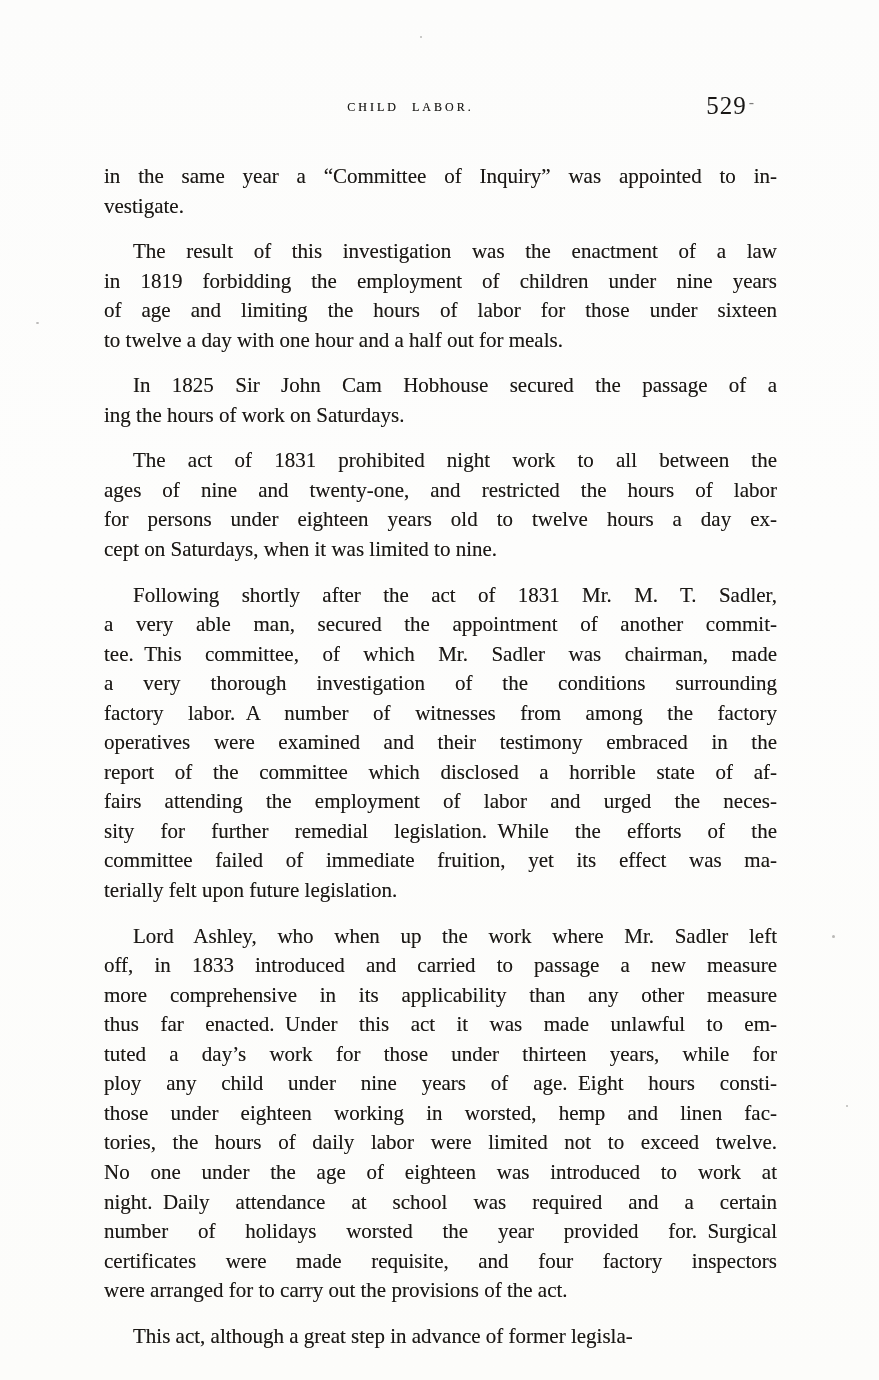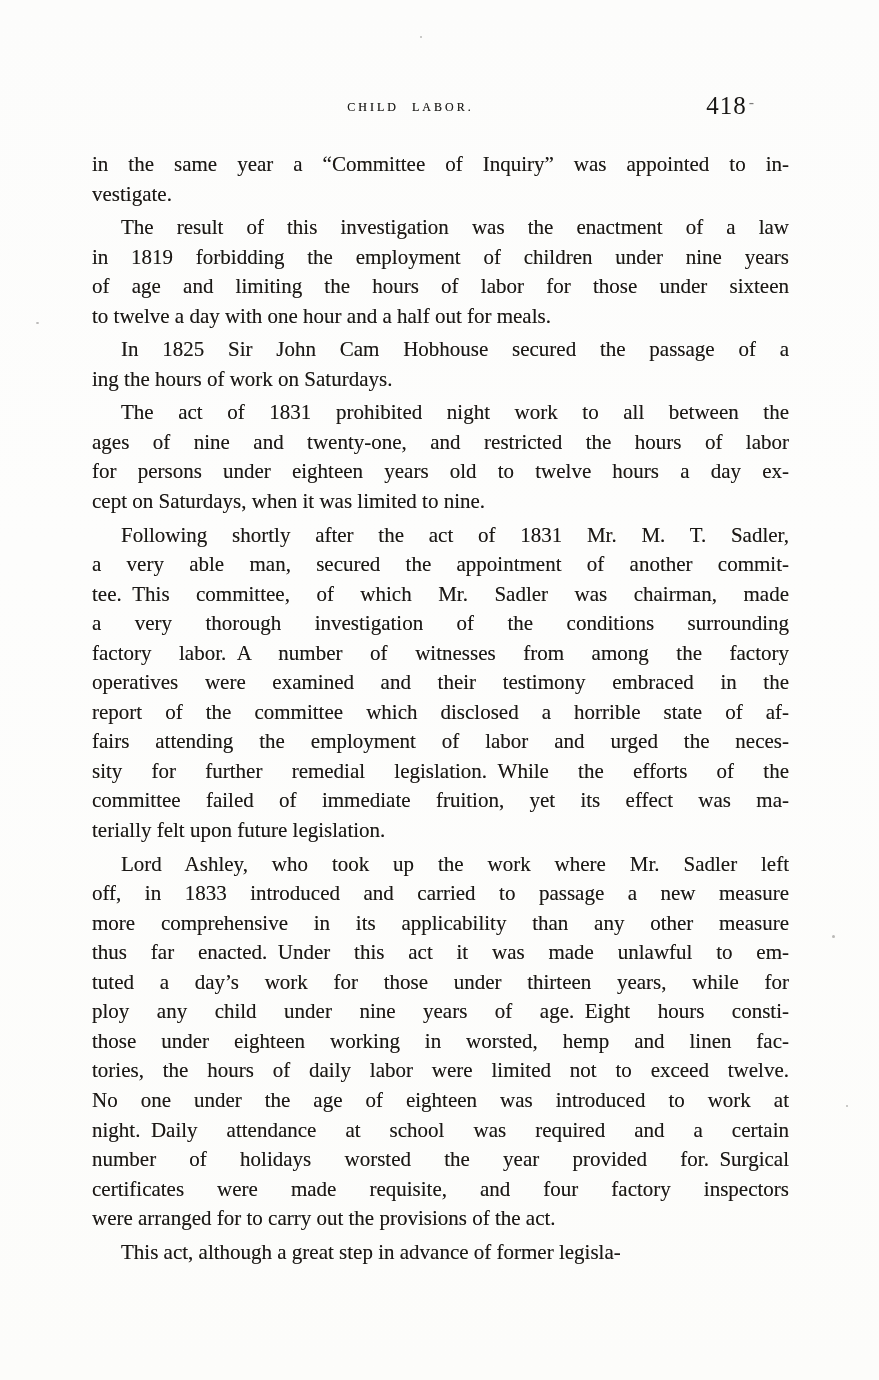--- a/index.html
+++ b/index.html
@@ -57,21 +57,21 @@
   }
 
   
   .text-block {
     position: absolute;
     top: 146px;
     left: 88px;
     width: 705px;
   }
   .para {
-    margin: 4px;
+    margin: 16px;
     padding: 0;
     font-family: Liberation Serif, serif;
   }
   .line {
     display: block;
     font-size: 21px;
     line-height: 29.55px;
     height: 29.55px;
     text-align: justify;
     text-align-last: justify;
@@ -99,21 +99,21 @@
   .speck.s4 { width: 2px; height: 2px; left: 420px; top: 36px;   }
 </style>
 </head>
 <body>
 
 <div class="page">
 
   <header class="running-head">
     <div class="head-title">CHILD LABOR.</div>
     <div class="page-number">
-      <span>418</span><span class="dash">-</span>
+      <span>529</span><span class="dash">-</span>
     </div>
   </header>
 
   <main class="text-block" id="text-block">
       <p class="para">
         <span class="line">in the same year a “Committee of Inquiry” was appointed to in-</span>
         <span class="line last">vestigate.</span>
       </p>
       <p class="para">
         <span class="line indent">The result of this investigation was the enactment of a law</span>
@@ -138,21 +138,21 @@
         <span class="line">a very thorough investigation of the conditions surrounding</span>
         <span class="line">factory labor. A number of witnesses from among the factory</span>
         <span class="line">operatives were examined and their testimony embraced in the</span>
         <span class="line">report of the committee which disclosed a horrible state of af-</span>
         <span class="line">fairs attending the employment of labor and urged the neces-</span>
         <span class="line">sity for further remedial legislation. While the efforts of the</span>
         <span class="line">committee failed of immediate fruition, yet its effect was ma-</span>
         <span class="line last">terially felt upon future legislation.</span>
       </p>
       <p class="para">
-        <span class="line indent">Lord Ashley, who took up the work where Mr. Sadler left</span>
+        <span class="line indent">Lord Ashley, who when up the work where Mr. Sadler left</span>
         <span class="line">off, in 1833 introduced and carried to passage a new measure</span>
         <span class="line">more comprehensive in its applicability than any other measure</span>
         <span class="line">thus far enacted. Under this act it was made unlawful to em-</span>
         <span class="line">tuted a day’s work for those under thirteen years, while for</span>
         <span class="line">ploy any child under nine years of age. Eight hours consti-</span>
         <span class="line">those under eighteen working in worsted, hemp and linen fac-</span>
         <span class="line">tories, the hours of daily labor were limited not to exceed twelve.</span>
         <span class="line">No one under the age of eighteen was introduced to work at</span>
         <span class="line">night. Daily attendance at school was required and a certain</span>
         <span class="line">number of holidays worsted the year provided for. Surgical</span>

